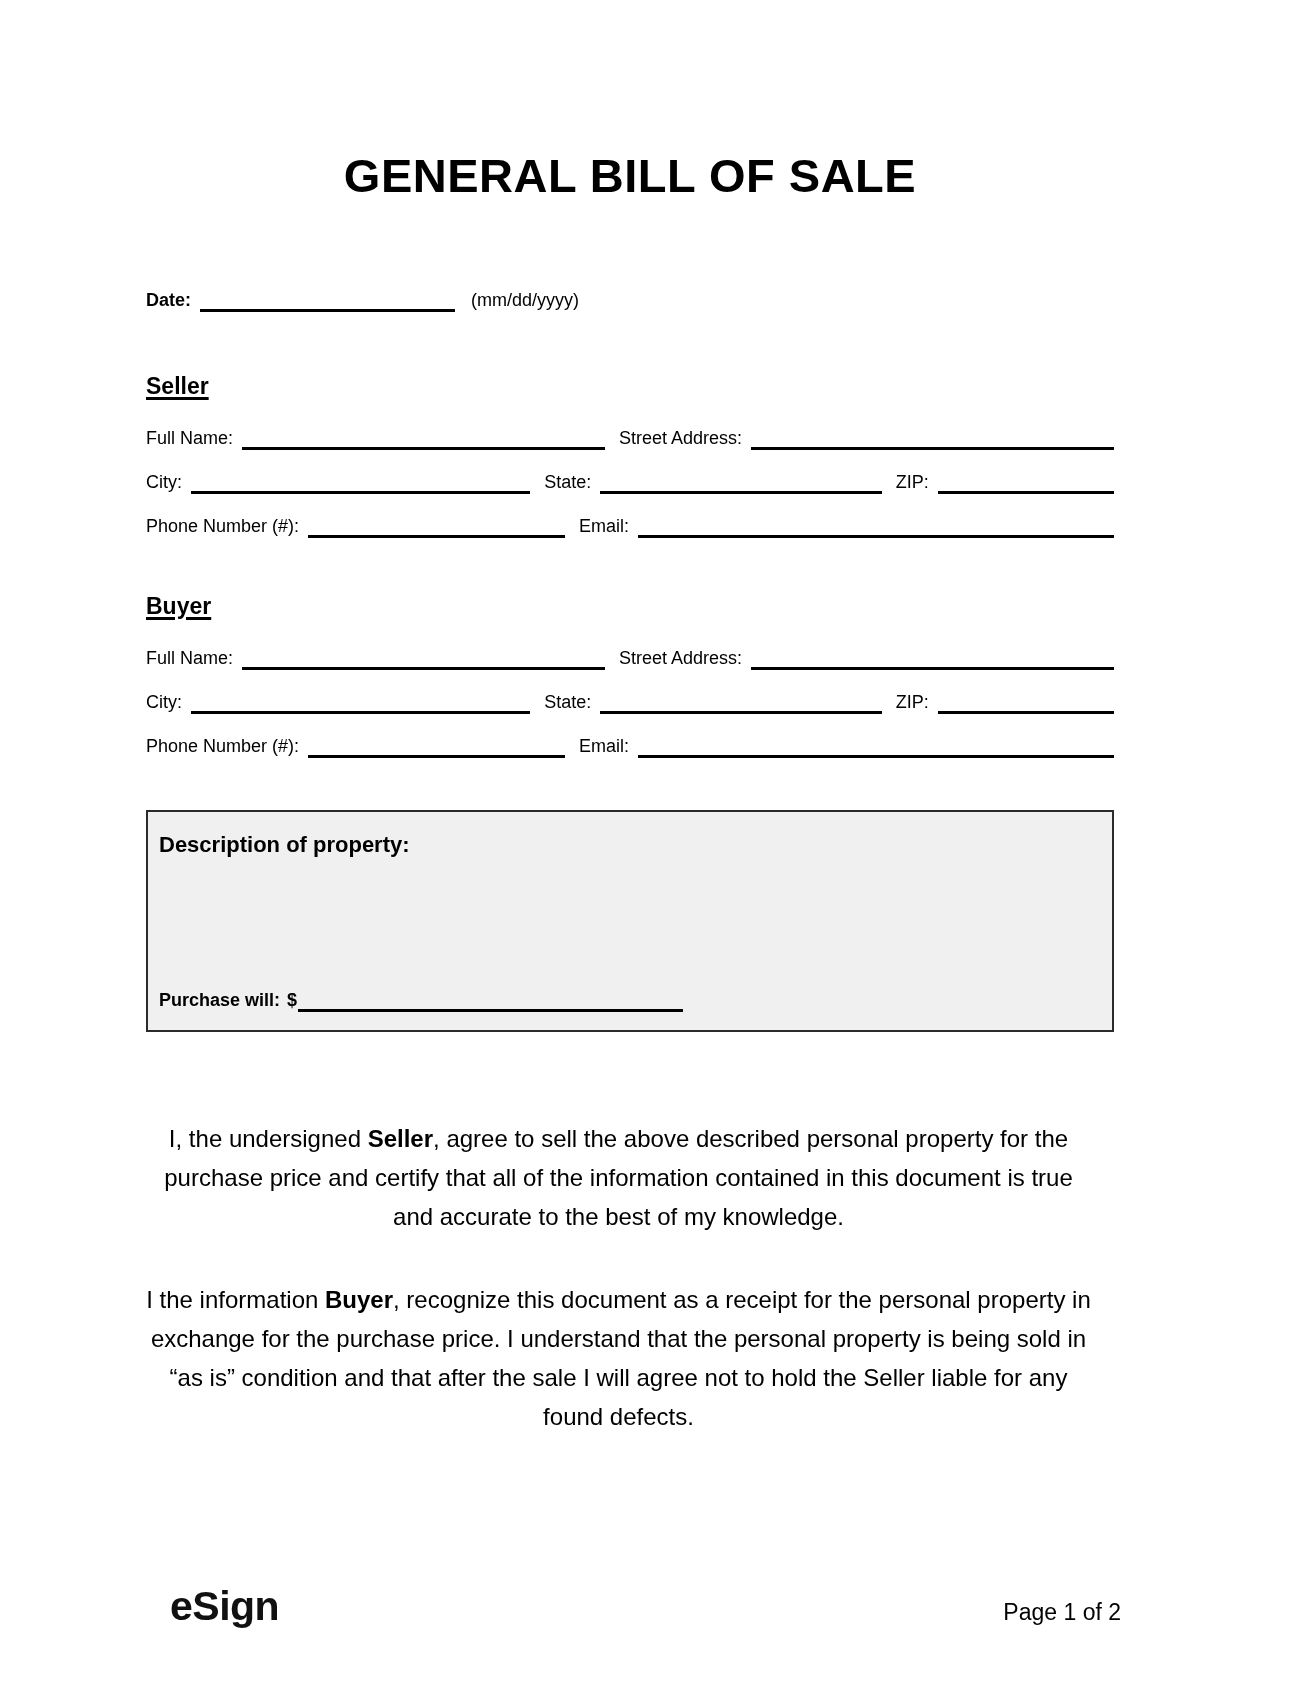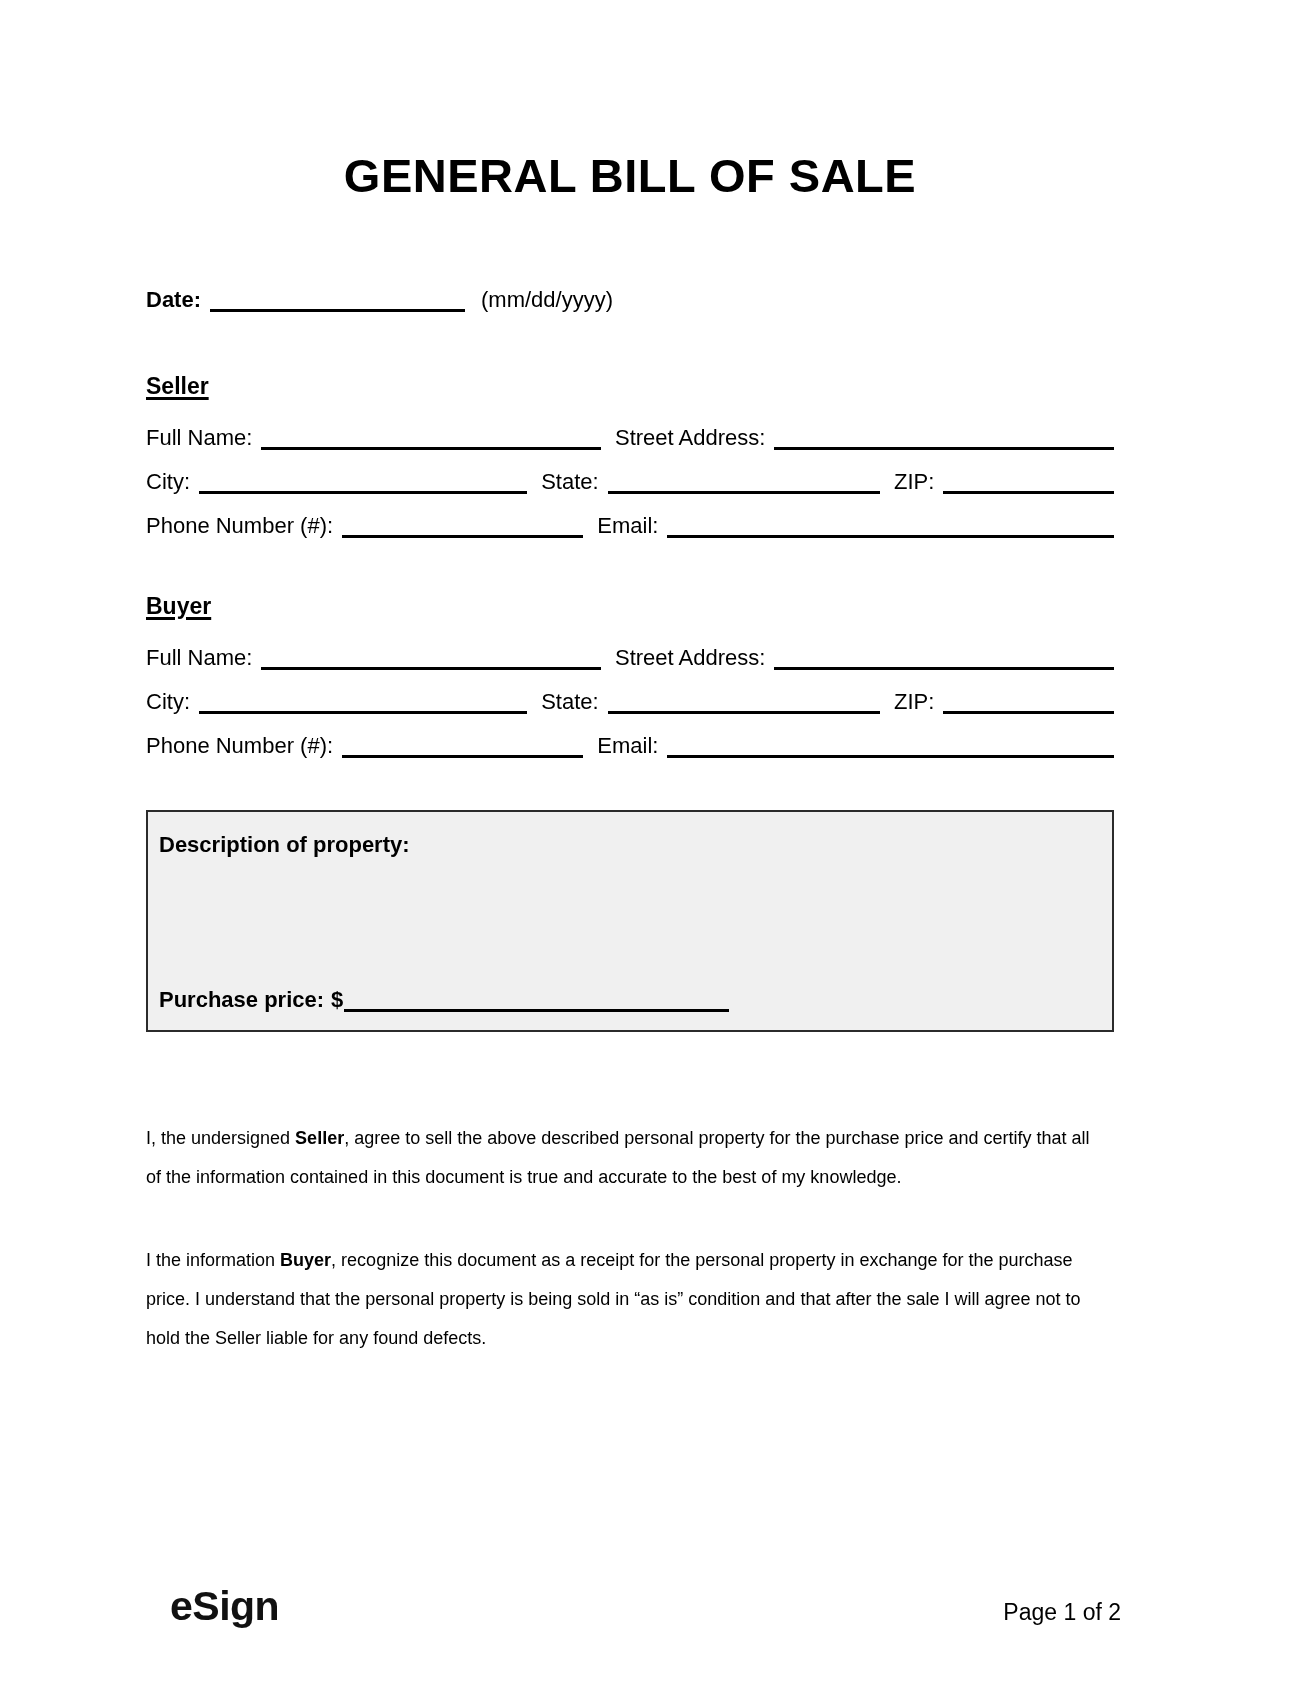--- a/index.html
+++ b/index.html
@@ -22,21 +22,21 @@
     text-align: center;
     font-size: 47px;
     font-weight: bold;
     line-height: 1;
     letter-spacing: 0.5px;
   }
   .row {
     display: flex;
     align-items: stretch;
     height: 30px;
-    font-size: 22px;
+    font-size: 18px;
     line-height: 30px;
     white-space: nowrap;
   }
   .lbl { flex: 0 0 auto; }
   .bold { font-weight: bold; }
   .blank {
     border-bottom: 3px solid #000000;
     margin: 0 14px 3px 9px;
     min-width: 30px;
     flex: 1 1 0;
@@ -78,23 +78,24 @@
     justify-content: space-between;
   }
   .box-label { font-size: 22px; font-weight: bold; line-height: 28px; }
   .description-field { flex: 1 1 auto; }
   .price-row { height: 30px; background: transparent; }
   .price-row .lbl { font-weight: bold; }
   .currency { font-weight: normal; margin-left: 7px; }
   .price-blank { flex: 0 0 385px; margin-left: 1px; }
   .para {
     max-width: 945px;
-    font-size: 18px;
+    font-size: 24px;
     line-height: 39px;
     white-space: normal;
+    text-align: center;
   }
   .para-seller { margin-top: 87px; }
   .para-buyer { margin-top: 44px; }
   .footer {
     position: absolute;
     left: 170px;
     right: 151px;
     top: 1583px;
     display: flex;
     justify-content: space-between;
@@ -166,21 +167,21 @@
       <span class="blank g-phone"></span>
       <span class="lbl">Email:</span>
       <span class="blank g-email last"></span>
     </div>
   </section>
 
   <div class="property-box">
     <div class="box-label">Description of property:</div>
     <div class="description-field"></div>
     <div class="row price-row">
-      <span class="lbl">Purchase price:</span>
+      <span class="lbl">Purchase will:</span>
       <span class="lbl currency">$</span>
       <span class="blank price-blank"></span>
     </div>
   </div>
 
   <p class="para para-seller"><span>I, the undersigned </span><strong>Seller</strong><span>, agree to sell the above described personal property for the purchase price and certify that all of the information contained in this document is true and accurate to the best of my knowledge.</span></p>
 
   <p class="para para-buyer"><span>I the information </span><strong>Buyer</strong><span>, recognize this document as a receipt for the personal property in exchange for the purchase price. I understand that the personal property is being sold in “as is” condition and that after the sale I will agree not to hold the Seller liable for any found defects.</span></p>
 
   <div class="footer">

